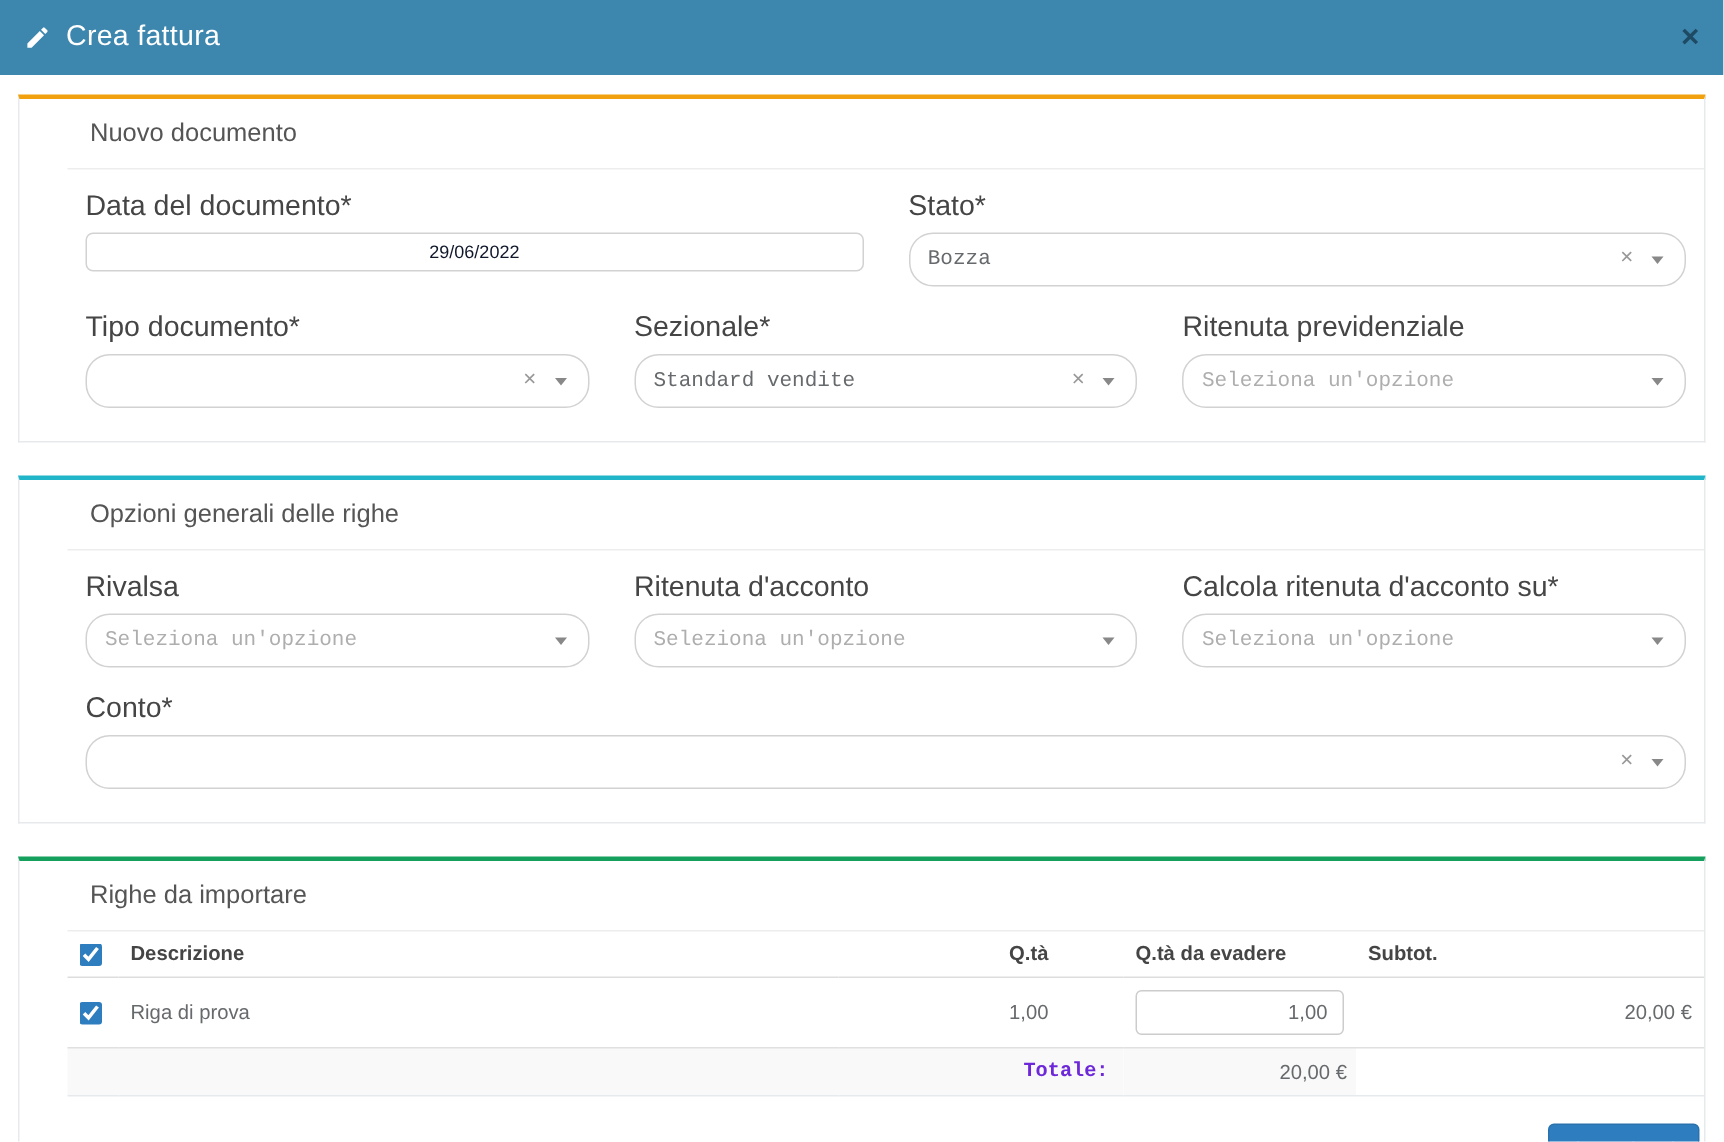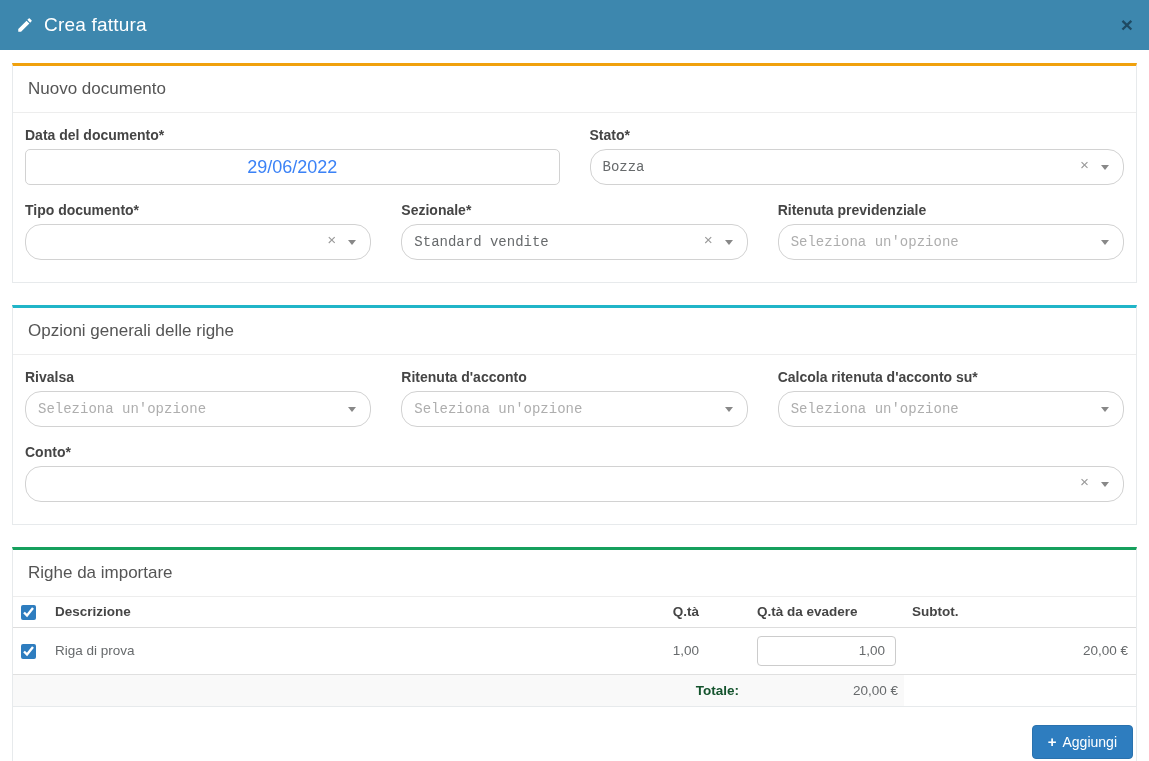--- a/index.html
+++ b/index.html
@@ -15,36 +15,36 @@
   }
   .modal-header .icon-wrap{width:18px;height:18px;display:inline-flex;}
   .modal-header h1{font-size:19px;font-weight:400;color:#fff;margin:0 0 0 10px;letter-spacing:.2px;}
   .close-btn{
     position:absolute;right:14px;top:12px;background:none;border:none;
     color:#1f4a63;font-size:21px;font-weight:700;line-height:1;cursor:pointer;padding:2px;
   }
   
   .panel{
     margin:12px 12px 22px;background:#fff;
-    border:1px solid #e7eaec;border-top:3px solid #ccc;
+    border:1px solid #e7eaec;border-top:3px solid #ccc;padding-left:32px;
   }
   .panel.first{margin-top:13px;}
   .panel.orange{border-top-color:#f0a10d;}
   .panel.cyan{border-top-color:#20b5c8;}
   .panel.green{border-top-color:#16a05d;}
   .panel-title{padding:13px 15px;font-size:17px;color:#555;border-bottom:1px solid #ededed;}
   .panel-body{padding:14px 12px 22px;}
   .grid{display:grid;column-gap:30px;}
   .cols2{grid-template-columns:1fr 1fr;}
   .cols3{grid-template-columns:1fr 1fr 1fr;}
   .grid + .grid, .row-gap{margin-top:17px;}
-  label{display:block;font-weight:700;font-size:14px;color:#454545;margin-bottom:6px;}
+  label{display:block;font-weight:400;font-size:19px;color:#454545;margin-bottom:6px;}
   input.text{
-    width:100%;height:36px;box-sizing:border-box;border:1px solid #d2d2d2;border-radius:5px;
-    font:inherit;font-size:18px;color:#3b82f6;padding:0 10px;background:#fff;
+    width:100%;height:26px;box-sizing:border-box;border:1px solid #d2d2d2;border-radius:5px;
+    font:inherit;font-size:12px;color:#0f172a;padding:0 10px;background:#fff;
   }
   input.center{text-align:center;}
   .select{
     position:relative;height:36px;box-sizing:border-box;border:1px solid #d2d2d2;border-radius:16px;
     display:flex;align-items:center;padding:0 48px 0 12px;font-size:14px;color:#676a6c;
     background:#fff;cursor:pointer;font-family:Liberation Mono, monospace;
   }
   .select .val{overflow:hidden;white-space:nowrap;text-overflow:ellipsis;}
   .select .val.placeholder{color:#aeaeae;}
   .clear-x{position:absolute;right:34px;top:50%;transform:translateY(-52%);color:#999;font-size:15px;line-height:1;}
@@ -59,21 +59,21 @@
   thead th.h-qta{text-align:right;padding-right:50px;}
   thead th.h-center{}
   tbody td{padding:8px;border-bottom:1px solid #e0e0e0;vertical-align:middle;}
   td.c-qta{text-align:right;padding-right:50px;}
   td.c-ev input{
     width:100%;height:30px;box-sizing:border-box;border:1px solid #cccccc;border-radius:4px;
     text-align:right;font:inherit;font-size:13.5px;color:#676a6c;padding:0 10px;background:#fff;
   }
   td.c-sub{text-align:right;}
   tfoot td{background:#f9f9f9;padding:8px;border-bottom:1px solid #e7eaec;}
-  tfoot td.totale{text-align:right;font-weight:700;color:#14532d;padding-right:10px;}
+  tfoot td.totale{text-align:right;font-weight:700;color:#6d28d9;padding-right:10px;font-family:Liberation Mono, monospace;}
   tfoot td.tot-val{text-align:right;padding-right:6px;}
   tfoot td.tot-empty{background:#fff;}
   input[type=checkbox]{width:15px;height:15px;accent-color:#2e7dbf;margin:0;vertical-align:middle;cursor:pointer;}
   .cb-cell{padding-left:8px;width:34px;}
   
   .actions{display:flex;justify-content:flex-end;padding:18px 3px 16px;}
   .btn-add{
     background:#2e7dbf;color:#fff;border:1px solid #2a72ae;border-radius:4px;
     font:inherit;font-size:14px;padding:8px 15px;cursor:pointer;
     display:inline-flex;align-items:center;gap:6px;

